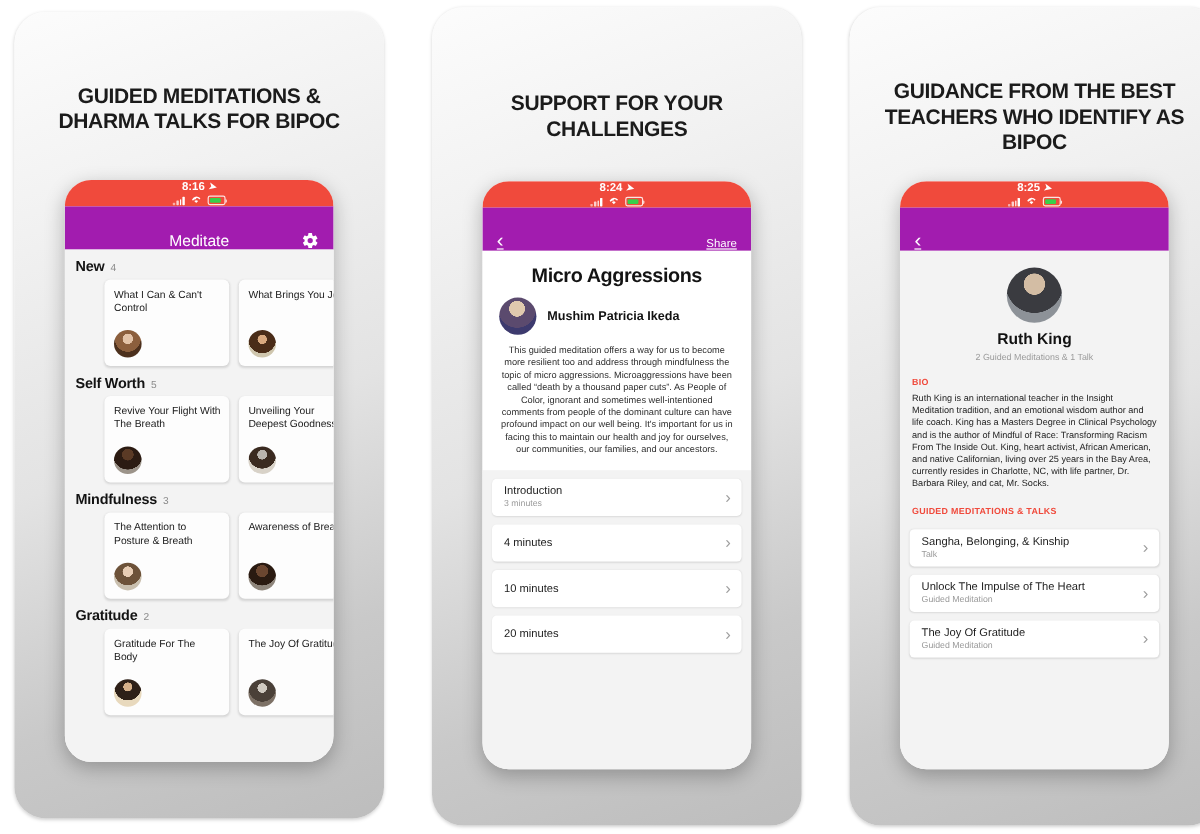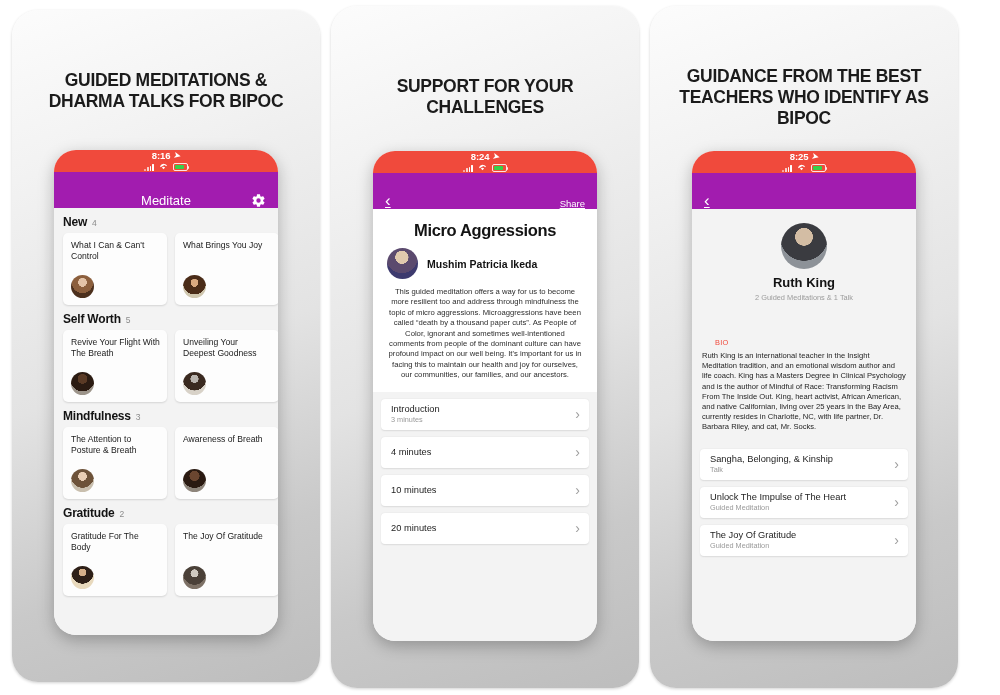--- a/index.html
+++ b/index.html
@@ -2,21 +2,21 @@
 <html><head>
 <meta charset="utf-8">
 <style>
   html,body{margin:0;padding:0;}
   body{
     width:1000px;height:695px;
     background:#ffffff;
     font-family:"Liberation Sans", sans-serif;
     overflow:hidden;
   }
-  .stage{position:relative;width:1000px;height:680px;display:flex;gap:11px;padding-left:12px;box-sizing:border-box;}
+  .stage{position:relative;width:1000px;height:680px;display:flex;gap:40px;padding-left:12px;box-sizing:border-box;}
 
   
   .panel{
     position:relative;
     width:308px;
     border-radius:26px;
     background:linear-gradient(160deg,#fcfcfc 0%,#f2f2f2 22%,#e3e3e3 52%,#c9c9c9 78%,#bdbdbd 100%);
     box-shadow:0 1px 3px rgba(0,0,0,.18);
     overflow:hidden;
     flex:0 0 auto;
@@ -81,21 +81,21 @@
   .gear{margin-left:auto;width:15px;height:15px;display:block;}
   .backchev{font-size:17px;font-weight:300;line-height:1;}
   .share-btn{margin-left:auto;font-size:9.5px;color:#fff;}
 
   .screen{background:#f3f3f3;height:100%;overflow:hidden;position:relative;}
 
   
   .sec-head{display:flex;align-items:baseline;gap:5px;padding:7px 0 4px 9px;background:#f3f3f3;}
   .sec-title{font-size:12px;font-weight:bold;color:#131313;letter-spacing:-.2px;text-align:center;}
   .sec-count{font-size:8.5px;color:#8b8b8b;}
-  .cards-row{display:flex;gap:8px;padding-left:9px;}
+  .cards-row{display:flex;gap:8px;padding-left:9px;margin-left:24px;}
   .mcard{
     flex:0 0 104px;background:#fdfdfd;border-radius:5px;
     box-shadow:0 1px 2px rgba(0,0,0,.13);
     padding:7px 7px 7px 8px;box-sizing:border-box;height:72px;
     display:flex;flex-direction:column;
   }
   .mcard-title{font-size:8.6px;line-height:10.5px;color:#1a1a1a;font-weight:500;}
   .mcard-av{width:23px;height:23px;border-radius:50%;margin-top:auto;background:#bdb3a8;overflow:hidden;position:relative;}
 
   
@@ -115,21 +115,21 @@
   .lr-txt{flex:1;}
   .lr-title{font-size:9.3px;color:#1d1d1d;}
   .lr-sub{font-size:7.3px;color:#9a9a9a;margin-top:1.5px;}
   .chev{color:#9e9e9e;font-size:14px;font-weight:300;line-height:1;margin-left:8px;}
 
   
   .profile{background:#f3f3f3;padding:14px 0 9px;text-align:center;}
   .prof-av{width:46px;height:46px;border-radius:50%;margin:0 auto 6px;overflow:hidden;position:relative;background:#6e6a63;}
   .prof-name{font-size:13px;font-weight:bold;color:#121212;}
   .prof-sub{font-size:7.4px;color:#9b9b9b;margin-top:3px;}
-  .sec-label{font-size:7.4px;font-weight:normal;color:#F04A3C;letter-spacing:.25px;padding:3px 23px 4px;background:#f3f3f3;margin-top:24px;}
+  .sec-label{font-size:7.4px;font-weight:bold;color:#F04A3C;letter-spacing:.25px;padding:3px 10px 4px;background:#f3f3f3;}
   .bio{font-size:7.6px;line-height:10.2px;color:#242424;padding:0 10px 9px;background:#f3f3f3;}
 
   
   .ph-a{background:radial-gradient(circle at 50% 32%,#e3c3a8 0 22%,#8c5f3d 23% 55%,#4c301d 56% 100%);}
   .ph-b{background:radial-gradient(circle at 50% 34%,#d9a97f 0 20%,#4a2c18 21% 60%,#cfc6ae 61% 100%);}
   .ph-c{background:radial-gradient(circle at 50% 30%,#5a3a25 0 24%,#2b1b12 25% 62%,#9c948a 63% 100%);}
   .ph-d{background:radial-gradient(circle at 50% 30%,#b9b4ae 0 20%,#3a2a20 21% 58%,#d8d2c8 59% 100%);}
   .ph-e{background:radial-gradient(circle at 50% 32%,#e8cdb4 0 22%,#6d5239 23% 58%,#c9bfae 59% 100%);}
   .ph-f{background:radial-gradient(circle at 50% 30%,#6b4630 0 25%,#2a1a11 26% 60%,#8e857b 61% 100%);}
   .ph-g{background:radial-gradient(circle at 50% 28%,#d6b08a 0 18%,#2e2018 19% 55%,#e8d9bd 56% 100%);}
@@ -350,20 +350,21 @@
       </div>
 
       <div class="screen">
         <div class="profile">
           <div class="prof-av ph-j"></div>
           <div class="prof-name">Ruth King</div>
           <div class="prof-sub">2 Guided Meditations &amp; 1 Talk</div>
         </div>
         <div class="sec-label">BIO</div>
         <div class="bio">Ruth King is an international teacher in the Insight Meditation tradition, and an emotional wisdom author and life coach. King has a Masters Degree in Clinical Psychology and is the author of Mindful of Race: Transforming Racism From The Inside Out. King, heart activist, African American, and native Californian, living over 25 years in the Bay Area, currently resides in Charlotte, NC, with life partner, Dr. Barbara Riley, and cat, Mr. Socks.</div>
+        <div class="sec-label">GUIDED MEDITATIONS &amp; TALKS</div>
         <div class="list" id="p3-items">
             <div class="list-row">
               <div class="lr-txt">
                 <div class="lr-title">Sangha, Belonging, &amp; Kinship</div>
                 <div class="lr-sub">Talk</div>
               </div>
               <span class="chev">›</span>
             </div>
             <div class="list-row">
               <div class="lr-txt">

